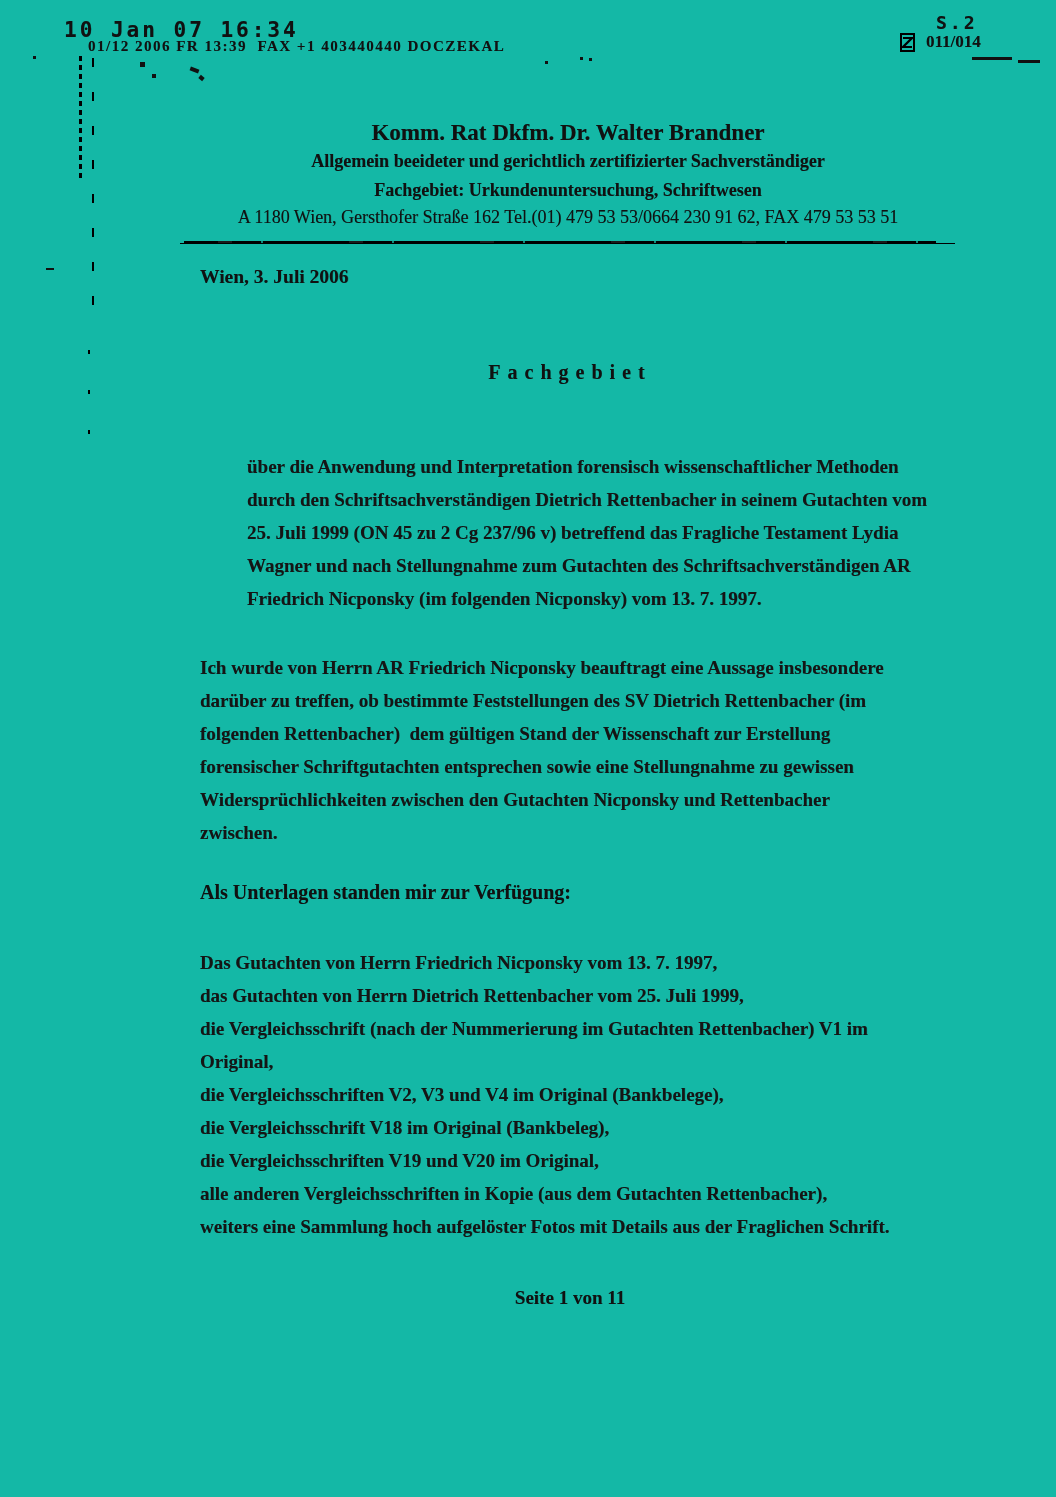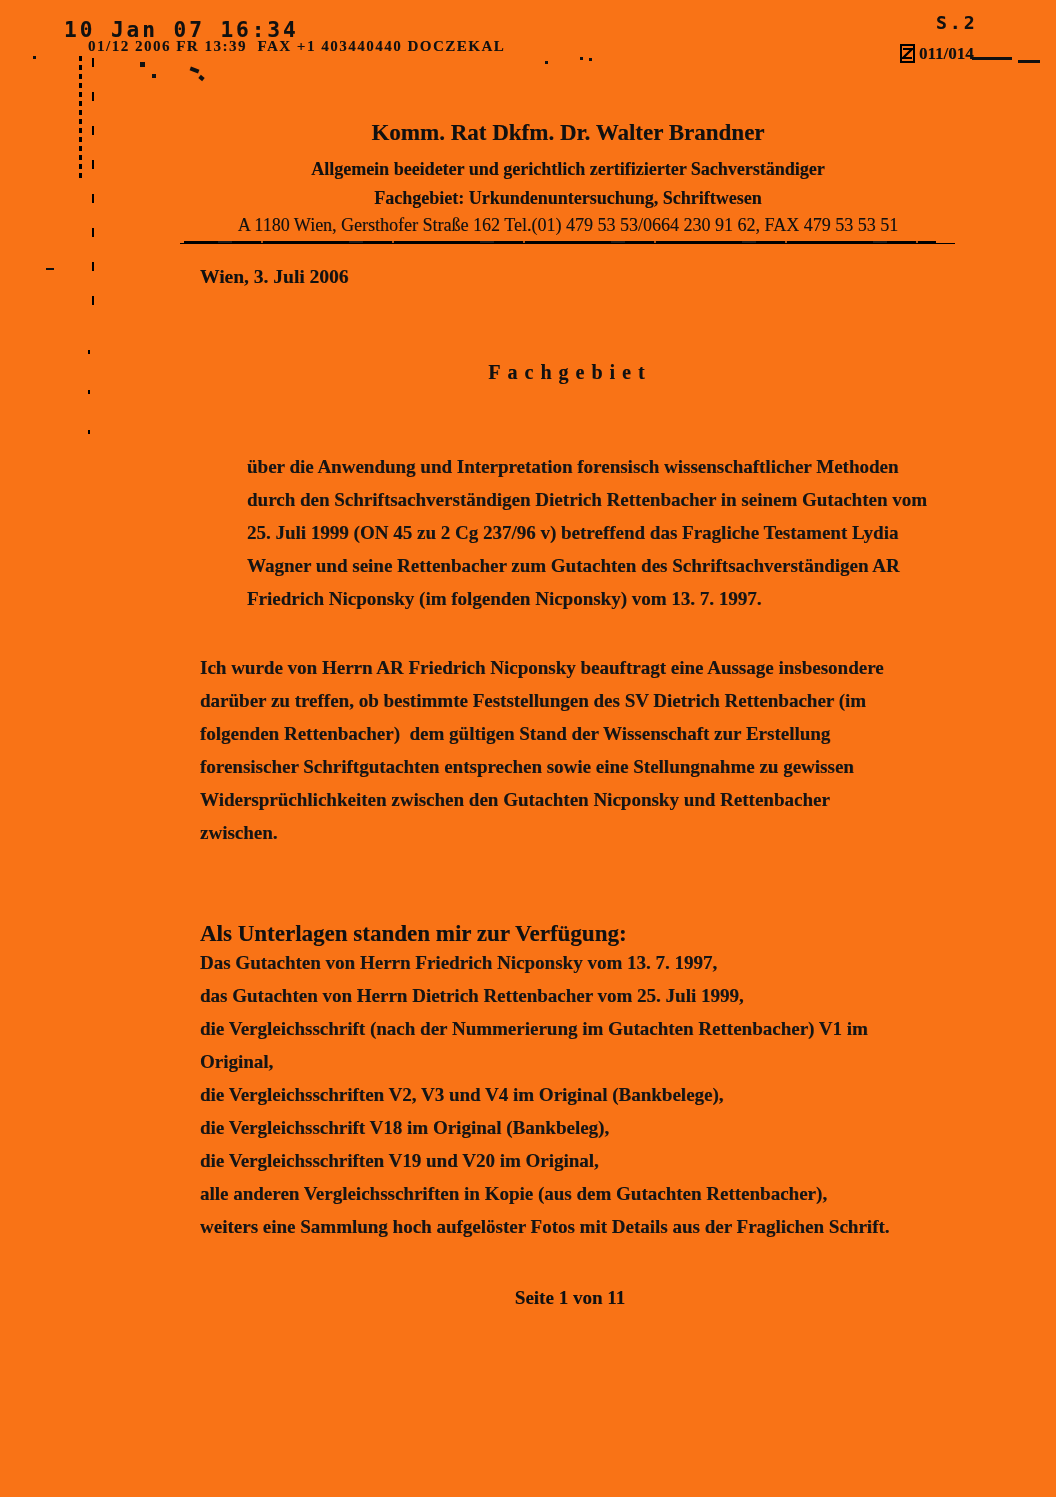--- a/index.html
+++ b/index.html
@@ -1,20 +1,20 @@
 <!DOCTYPE html>
 <html><head>
 <meta charset="utf-8">
 <style>
   html, body { margin: 0; padding: 0; background: #e8e8e8; }
   .page {
     position: relative;
     width: 1056px;
     height: 1497px;
-    background: #f97316;
+    background: #14b8a6;
     overflow: hidden;
     color: #111;
     text-shadow: 0.3px 0.3px 0 rgba(0,0,0,0.35);
   }
   .mono  { font-family: "DejaVu Sans Mono", monospace; }
   .serif { font-family: "Liberation Serif", serif; }
   .sans  { font-family: Liberation Serif, serif; }
 
   
   .rx-stamp {
@@ -26,31 +26,31 @@
     position: absolute; left: 88px; top: 38px;
     font-size: 15px; font-weight: bold; letter-spacing: 1.5px;
     white-space: pre;
   }
   .page-stamp {
     position: absolute; left: 936px; top: 12px;
     font-size: 18px; letter-spacing: 3px; font-weight: bold;
   }
   .page-counter {
     position: absolute; left: 900px; top: 32px;
-    display: flex; align-items: flex-start; gap: 3px;
-    font-size: 17px; font-weight: bold; margin-top: 12px;
+    display: flex; align-items: flex-end; gap: 10px;
+    font-size: 17px; font-weight: bold;
   }
   .page-counter svg { display: block; }
 
   
   .letterhead {
     position: absolute; left: 123px; top: 118px; width: 890px;
     text-align: center;
   }
-  .lh-name  { font-size: 23px; font-weight: bold; line-height: 30px; margin-bottom: 8px; }
+  .lh-name  { font-size: 23px; font-weight: bold; line-height: 30px; }
   .lh-sub1  { font-size: 18px; font-weight: bold; line-height: 26px; margin-bottom: 3px; }
   .lh-sub2  { font-size: 18px; font-weight: bold; line-height: 26px; margin-bottom: 1px; }
   .lh-addr  { font-size: 18px; line-height: 26px; }
 
   .lh-rule {
     position: absolute; left: 184px; top: 241px; width: 752px; height: 3px;
     background:
       repeating-linear-gradient(90deg,
         #000 0 34px, #1a1a1a 34px 48px, #000 48px 77px,
         rgba(0,0,0,0.25) 77px 79px, #000 79px 131px);
@@ -65,21 +65,21 @@
     position: absolute; left: 200px; top: 266px;
     font-size: 19.5px; font-weight: bold;
   }
   .doc-title {
     position: absolute; left: 200px; top: 361px; width: 740px;
     text-align: center; font-size: 20px; font-weight: bold; letter-spacing: 7px;
   }
   .textblock { position: absolute; left: 200px; width: 760px; }
   .p1 { top: 450px; margin-left: 47px; }
   .p2 { top: 651px; }
-  .list-intro { position: absolute; left: 200px; top: 881px; font-size: 23px; font-weight: bold; margin-top: 40px; }
+  .list-intro { position: absolute; left: 200px; top: 881px; font-size: 20px; font-weight: bold; }
   .docs-list { top: 946px; }
   .tline {
     font-size: 19px; line-height: 33px; white-space: pre;
     font-weight: bold; color: #151515;
   }
   .page-footer {
     position: absolute; left: 200px; top: 1287px; width: 740px;
     text-align: center; font-size: 19px; font-weight: bold;
   }
 
@@ -119,21 +119,21 @@
   <div class="lh-rule"></div>
 
   <div class="dateline sans">Wien, 3. Juli 2006</div>
 
   <div class="doc-title sans">Fachgebiet</div>
 
   <div class="textblock p1 sans">
       <div class="tline sans">über die Anwendung und Interpretation forensisch wissenschaftlicher Methoden</div>
       <div class="tline sans">durch den Schriftsachverständigen Dietrich Rettenbacher in seinem Gutachten vom</div>
       <div class="tline sans">25. Juli 1999 (ON 45 zu 2 Cg 237/96 v) betreffend das Fragliche Testament Lydia</div>
-      <div class="tline sans">Wagner und seine Rettenbacher zum Gutachten des Schriftsachverständigen AR</div>
+      <div class="tline sans">Wagner und nach Stellungnahme zum Gutachten des Schriftsachverständigen AR</div>
       <div class="tline sans">Friedrich Nicponsky (im folgenden Nicponsky) vom 13. 7. 1997.</div>
     </div>
 
   <div class="textblock p2 sans">
       <div class="tline sans">Ich wurde von Herrn AR Friedrich Nicponsky beauftragt eine Aussage insbesondere</div>
       <div class="tline sans">darüber zu treffen, ob bestimmte Feststellungen des SV Dietrich Rettenbacher (im</div>
       <div class="tline sans">folgenden Rettenbacher)  dem gültigen Stand der Wissenschaft zur Erstellung</div>
       <div class="tline sans">forensischer Schriftgutachten entsprechen sowie eine Stellungnahme zu gewissen</div>
       <div class="tline sans">Widersprüchlichkeiten zwischen den Gutachten Nicponsky und Rettenbacher</div>
       <div class="tline sans">zwischen.</div>

